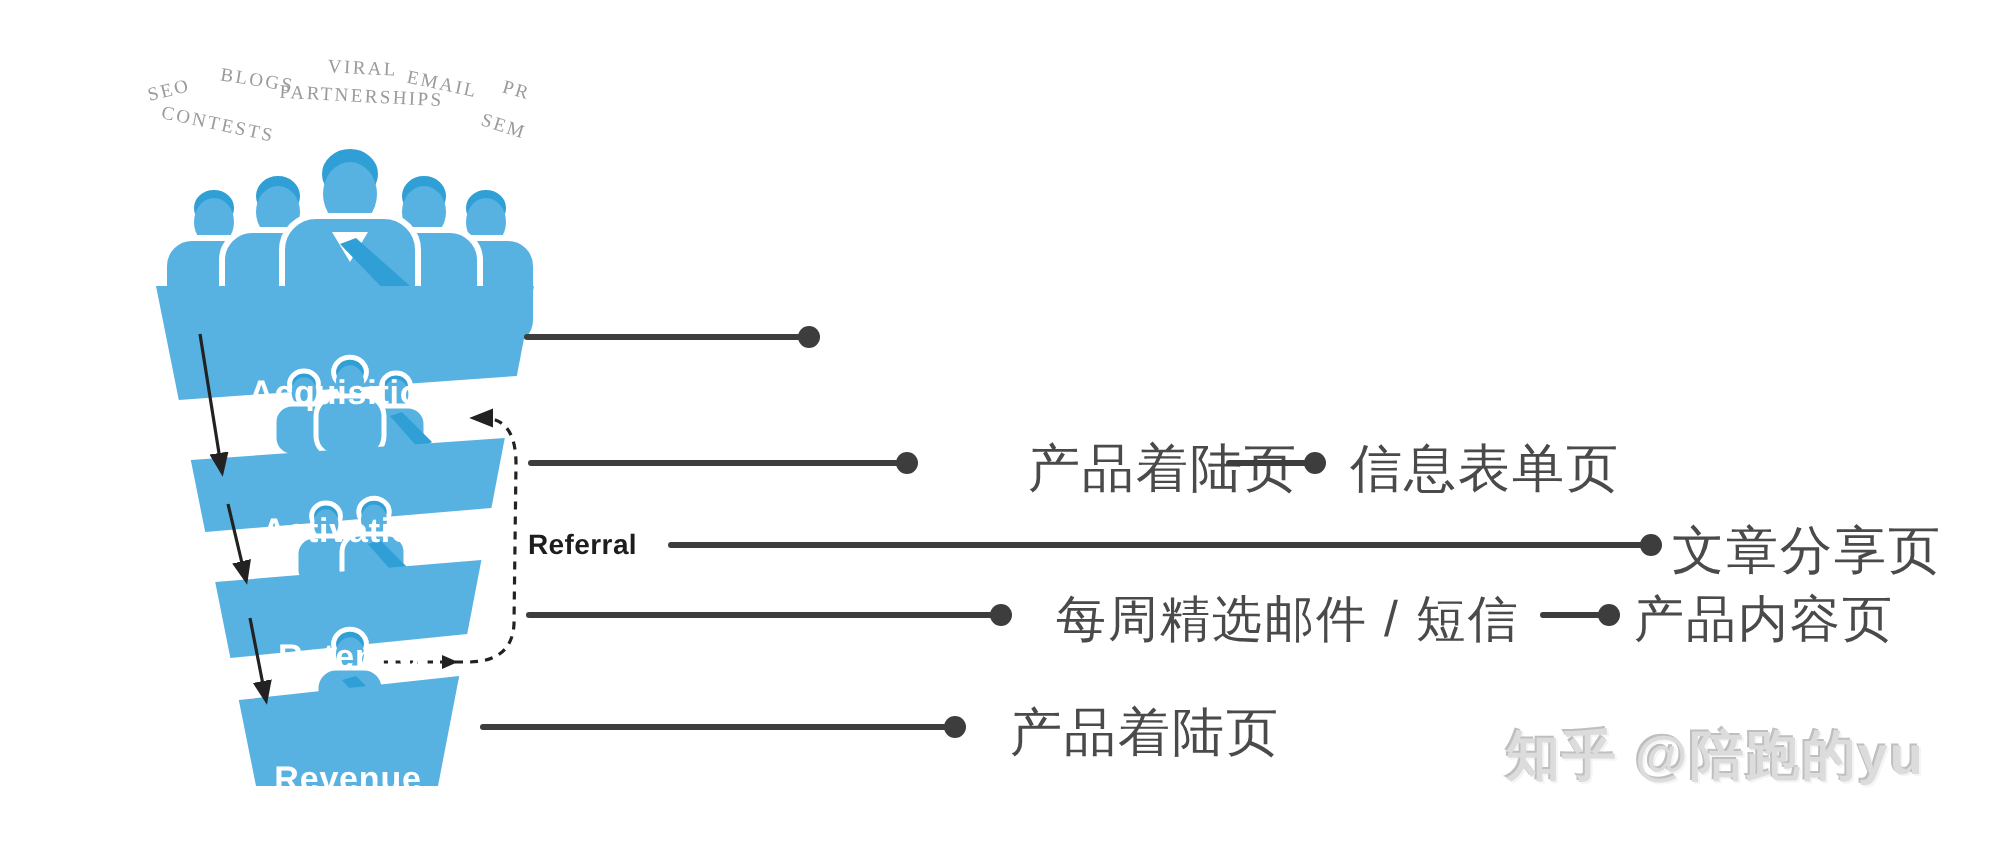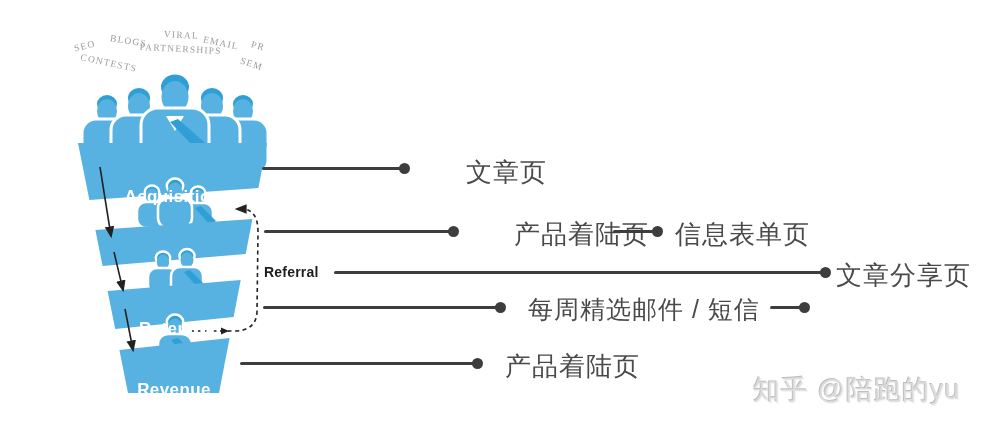--- a/index.html
+++ b/index.html
@@ -21,22 +21,22 @@
     position:absolute;left:264px;top:264px;color:#1d1d1d;font-weight:bold;
     font-size:14px;letter-spacing:.2px;
   }
   .ln{position:absolute;height:3px;background:#3d3d3d;border-radius:2px;}
   .dot{position:absolute;width:11px;height:11px;border-radius:50%;background:#3d3d3d;}
   .zh{
     position:absolute;color:#4a4a4a;font-size:26px;letter-spacing:1px;white-space:nowrap;
   }
   .zh.small{font-size:25px;}
   .watermark{
-    position:absolute;left:753px;top:372px;font-size:27px;color:#dcdcdc;
-    text-shadow:-1px -1px 0 #bfbfbf, 1px 1px 0 #f5f5f5;white-space:nowrap;letter-spacing:1px;
+    position:absolute;left:753px;top:360px;font-size:27px;color:#dcdcdc;
+    text-shadow:-1px -1px 0 #bfbfbf, 1px 1px 0 #f5f5f5;white-space:nowrap;letter-spacing:1px;font-weight:bold;
   }
 </style>
 </head>
 <body>
 
 <div id="canvas">
 
   <svg width="1004" height="427" viewBox="0 0 1004 427">
     <defs>
       <marker id="ah" markerWidth="9" markerHeight="8" refX="6" refY="3" orient="auto">
@@ -121,44 +121,45 @@
 
   <span class="channel" style="left:74px;top:41px;transform:rotate(-14deg);">SEO</span>
   <span class="channel" style="left:110px;top:36px;transform:rotate(9deg);">BLOGS</span>
   <span class="channel wrap" style="left:137px;top:29px;transform:rotate(3deg);">VIRAL PARTNERSHIPS</span>
   <span class="channel" style="left:203px;top:38px;transform:rotate(12deg);">EMAIL</span>
   <span class="channel" style="left:251px;top:41px;transform:rotate(16deg);">PR</span>
   <span class="channel" style="left:80px;top:58px;transform:rotate(12deg);">CONTESTS</span>
   <span class="channel" style="left:240px;top:59px;transform:rotate(18deg);">SEM</span>
 
   <span class="stage" style="left:173px;top:164px;">Acquisition</span>
+  <span class="stage" style="left:174px;top:233px;">Activation</span>
   <span class="stage" style="left:180px;top:296px;">Retention</span>
   <span class="stage" style="left:174px;top:357px;">Revenue</span>
 
   <span class="referral">Referral</span>
 
   <div class="ln" style="left:262px;top:167px;width:142px;"></div>
   <div class="dot" style="left:399px;top:163px;"></div>
-  <span class="zh" style="left:466px;top:155px;">文章页</span>
 
   <div class="ln" style="left:264px;top:230px;width:189px;"></div>
   <div class="dot" style="left:448px;top:226px;"></div>
   <span class="zh" style="left:486px;top:217px;margin-left:28px;">产品着陆页</span>
   <div class="ln" style="left:613px;top:230px;width:42px;"></div>
   <div class="dot" style="left:652px;top:226px;"></div>
   <span class="zh" style="left:675px;top:217px;">信息表单页</span>
 
   <div class="ln" style="left:334px;top:271px;width:489px;"></div>
   <div class="dot" style="left:820px;top:267px;"></div>
   <span class="zh" style="left:836px;top:258px;">文章分享页</span>
 
   <div class="ln" style="left:263px;top:306px;width:236px;"></div>
   <div class="dot" style="left:495px;top:302px;"></div>
   <span class="zh small" style="left:528px;top:293px;">每周精选邮件 / 短信</span>
   <div class="ln" style="left:770px;top:306px;width:32px;"></div>
   <div class="dot" style="left:799px;top:302px;"></div>
+  <span class="zh small" style="left:817px;top:293px;">产品内容页</span>
 
   <div class="ln" style="left:240px;top:362px;width:236px;"></div>
   <div class="dot" style="left:472px;top:358px;"></div>
   <span class="zh" style="left:505px;top:349px;">产品着陆页</span>
 
   <span class="watermark">知乎 @陪跑的yu</span>
 </div>
 
 </body></html>

